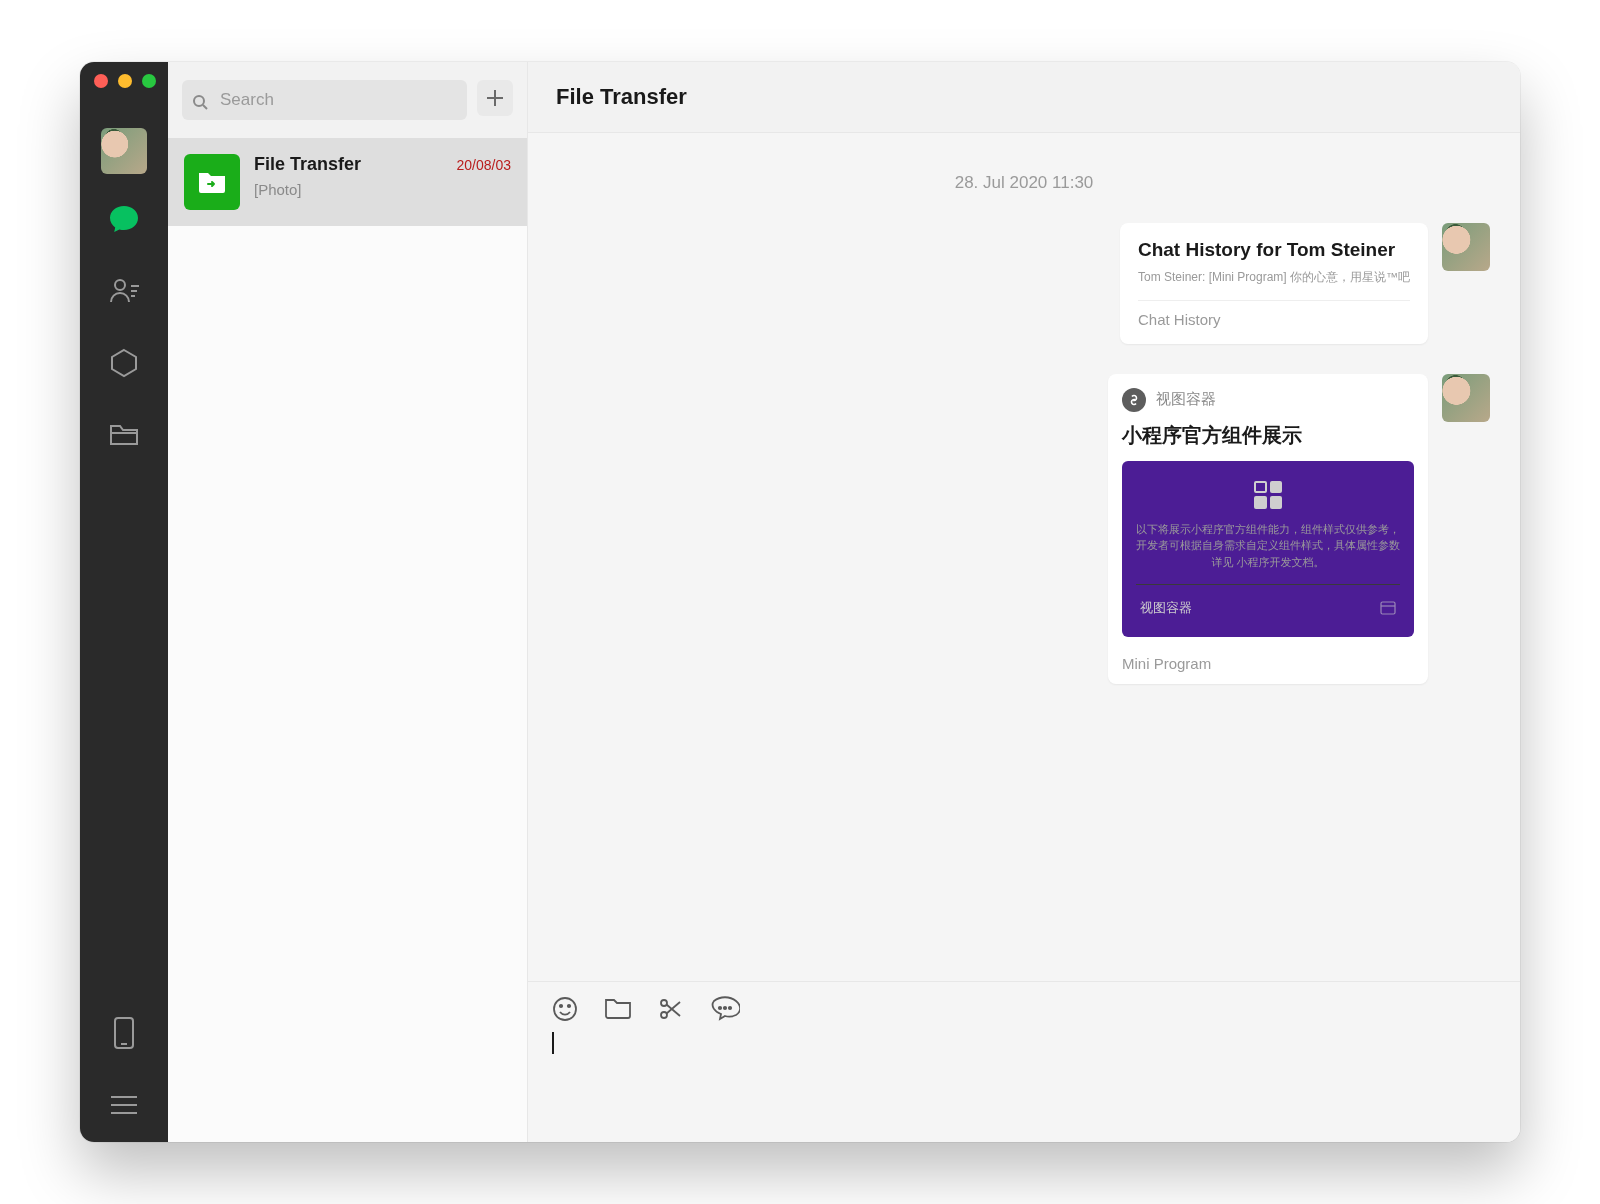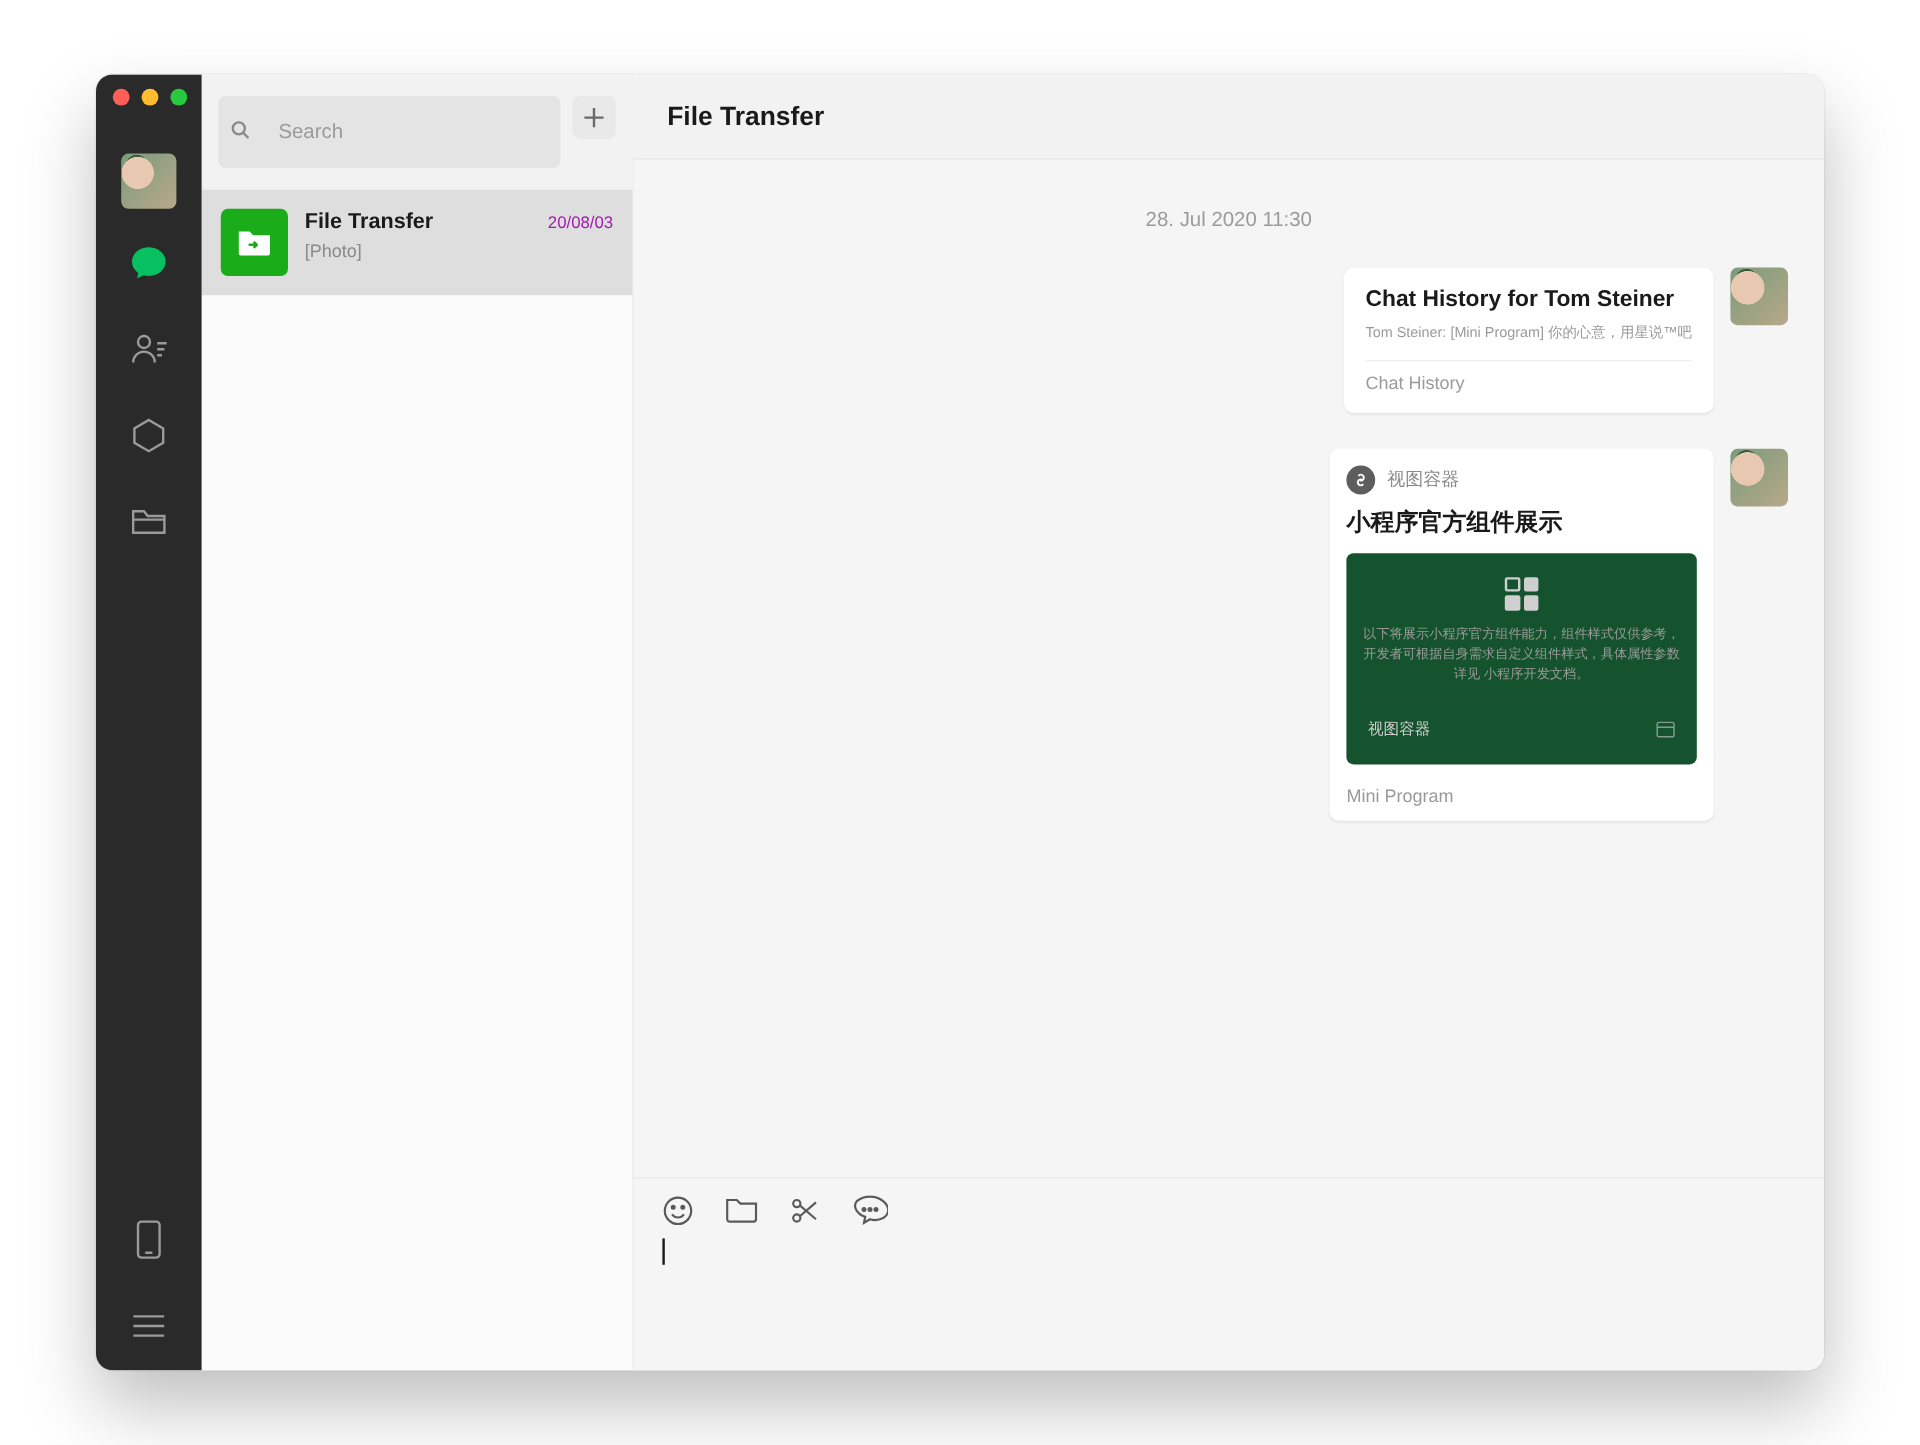--- a/index.html
+++ b/index.html
@@ -76,23 +76,23 @@
     width: 360px;
     background:#fbfbfb;
     border-right:1px solid #e7e7e7;
     display:flex;flex-direction:column;
   }
   .search-row {
     display:flex; gap:10px; padding:18px 14px;
     background:#f2f2f2;
   }
   .search-box{
-    flex:1; display:flex; align-items:flex-start;
+    flex:1; display:flex; align-items:flex-end;
     background:#e4e4e4; border-radius:6px;
-    padding:20px 10px; gap:24px;
+    padding:10px 10px; gap:12px;
     color:#8a8a8a;
   }
   .search-box input{
     border:none;background:transparent;outline:none;
     font-size:17px;color:#333;flex:1;
   }
   .search-box input::placeholder{color:#9a9a9a;}
   .add-btn{
     width:36px;height:36px;border-radius:6px;
     background:#e9e9e9;display:flex;align-items:center;justify-content:center;
@@ -103,21 +103,21 @@
     padding:16px 16px;
     background:#dedede;
   }
   .conv-avatar{
     width:56px;height:56px;border-radius:6px;
     background:#1aad19;display:flex;align-items:center;justify-content:center;
   }
   .conv-body{flex:1;}
   .conv-top{display:flex;justify-content:space-between;align-items:baseline;}
   .conv-title{font-size:18px;font-weight:600;color:#1a1a1a;}
-  .conv-time{font-size:14px;color:#a21caf;}
+  .conv-time{font-size:14px;color:#b91c1c;}
   .conv-sub{font-size:15px;color:#8a8a8a;margin-top:6px;}
 
   
   .chat-pane{
     flex:1;display:flex;flex-direction:column;background:#f5f5f5;
   }
   .chat-header{
     padding:22px 28px;
     font-size:22px;font-weight:600;color:#1a1a1a;
     border-bottom:1px solid #e7e7e7;
@@ -155,21 +155,21 @@
     font-size:15px;color:#9a9a9a;
   }
   .mp-head{display:flex;align-items:center;gap:10px;margin-bottom:10px;}
   .mp-icon{
     width:24px;height:24px;border-radius:50%;
     background:#5d5d5d;display:flex;align-items:center;justify-content:center;
   }
   .mp-name{font-size:15px;color:#8a8a8a;}
   .mp-title{font-size:20px;font-weight:600;color:#1a1a1a;margin-bottom:12px;}
   .mp-card{
-    background:#14532d;border-radius:6px;padding:16px 14px;color:#cfcfcf;
+    background:#4c1d95;border-radius:6px;padding:16px 14px;color:#cfcfcf;
   }
   .mp-grid{
     width:28px;height:28px;margin:4px auto 12px;
     display:grid;grid-template-columns:1fr 1fr;grid-template-rows:1fr 1fr;gap:3px;
   }
   .mp-grid span{background:#cfcfcf;border-radius:2px;}
   .mp-grid span:first-child{background:transparent;border:2px solid #cfcfcf;}
   .mp-desc{font-size:11px;text-align:center;color:#9a9a9a;line-height:1.5;margin-bottom:14px;}
   .mp-item{
     display:flex;justify-content:space-between;align-items:center;

